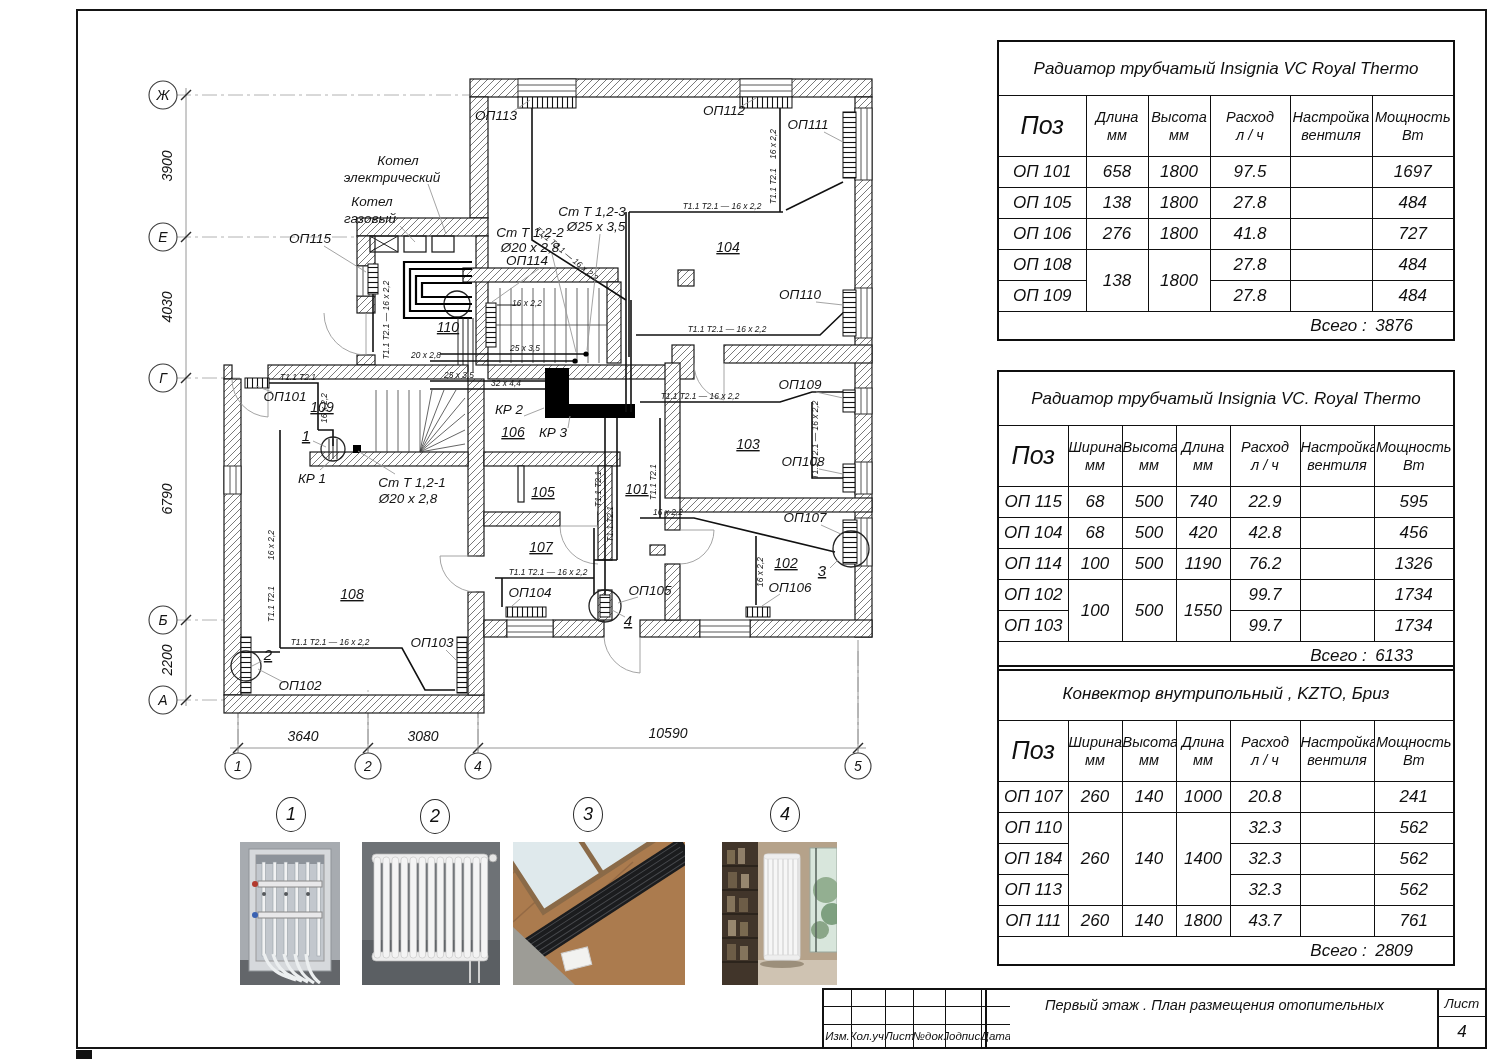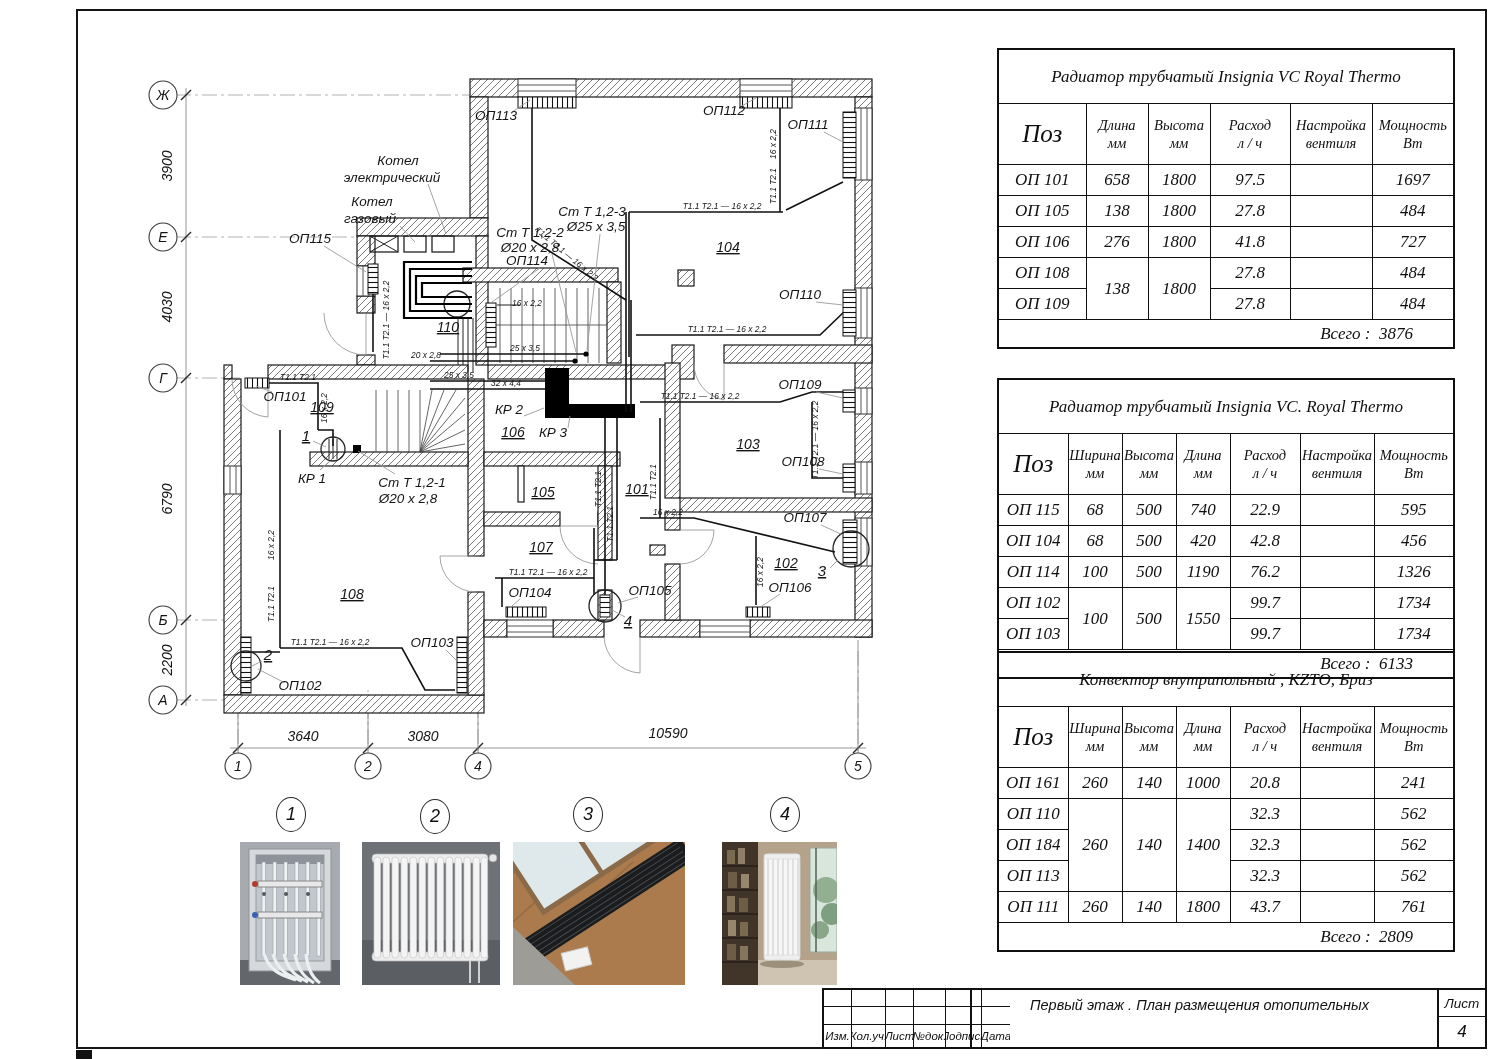--- a/index.html
+++ b/index.html
@@ -31,38 +31,38 @@
   .axisline{stroke:#a9a9a9;stroke-width:0.9;stroke-dasharray:15 4 3 4;fill:none;}
   .dimline{stroke:#8a8a8a;stroke-width:0.9;fill:none;}
   .tick{stroke:#2a2a2a;stroke-width:1.5;}
   .tread{stroke:#3d3d3d;stroke-width:0.8;fill:none;}
   .bub{fill:#fff;stroke:#3a3a3a;stroke-width:1.1;}
   .dev{fill:none;stroke:#222;stroke-width:1.3;}
 
   
   .twrap{position:absolute;left:997px;width:456px;}
   .gt{border-collapse:collapse;table-layout:fixed;width:456px;border:2.4px solid #0f0f0f;
-      font-family:Liberation Serif, serif;font-style:italic;color:#0f0f0f;margin-top:8px;}
+      font-family:Liberation Sans, sans-serif;font-style:italic;color:#0f0f0f;}
   .gt td{border:1.5px solid #0f0f0f;text-align:center;vertical-align:middle;overflow:hidden;padding:0;}
   .gt-title{font-size:17px;height:53px;}
   .gt-head{font-size:14.5px;line-height:1.25;height:60px;}
   .gt-poz{font-size:25px;}
   .gt-cell{font-size:17px;height:30px;}
   .gt-total{font-size:17px;text-align:right !important;height:27px;padding-right:40px !important;}
 
   
   .photo{position:absolute;}
   .pnum{position:absolute;width:28px;height:33px;border:1.5px solid #2a2a2a;border-radius:50%;
         display:flex;align-items:center;justify-content:center;background:#fff;
         font-style:italic;font-size:18px;color:#111;}
 
   
   .stamp{position:absolute;left:822px;top:988px;width:665px;height:61px;border:2px solid #111;
          box-sizing:border-box;display:flex;background:#fff;}
-  .stamp-grid{width:148px;display:grid;grid-template-columns:28px 34px 28px 32px 36px 28px;
+  .stamp-grid{width:163px;display:grid;grid-template-columns:28px 34px 28px 32px 36px 28px;
               grid-template-rows:1fr 1fr 1.3fr;border-right:2px solid #111;box-sizing:border-box;}
   .sc{border-right:1px solid #111;border-bottom:1px solid #111;box-sizing:border-box;}
   .sc:nth-child(6n){border-right:none;}
   .sl{display:flex;align-items:center;justify-content:center;font-style:italic;font-size:11.5px;
       border-bottom:none;white-space:nowrap;overflow:hidden;}
   .stamp-title{flex:1;padding:5px 24px 0 58px;font-style:italic;font-size:14.5px;line-height:20px;
                border-right:2px solid #111;box-sizing:border-box;}
   .stamp-sheet{width:46px;display:flex;flex-direction:column;}
   .ss-label{height:26px;border-bottom:1.5px solid #111;display:flex;align-items:center;
             justify-content:center;font-style:italic;font-size:13.5px;}
@@ -574,21 +574,21 @@
             <td class="gt-cell">99.7</td>
             <td class="gt-cell"></td>
             <td class="gt-cell">1734</td>
           </tr>
           <tr>
             <td colspan="7" class="gt-cell gt-total">Всего : 6133</td>
           </tr>
         </tbody>
       </table>
     </div>
-  <div class="twrap" style="top:643px">
+  <div class="twrap" style="top:665px">
       <table class="gt">
         <colgroup>
           <col style="width: 70px;">
           <col style="width: 54px;">
           <col style="width: 54px;">
           <col style="width: 54px;">
           <col style="width: 70px;">
           <col style="width: 74px;">
           <col style="width: 80px;">
         </colgroup>
@@ -619,21 +619,21 @@
             <td class="gt-head">
               <div>Настройка</div>
               <div>вентиля</div>
             </td>
             <td class="gt-head">
               <div>Мощность</div>
               <div>Вт</div>
             </td>
           </tr>
           <tr>
-            <td class="gt-cell">ОП 161</td>
+            <td class="gt-cell">ОП 107</td>
             <td class="gt-cell">260</td>
             <td class="gt-cell">140</td>
             <td class="gt-cell">1000</td>
             <td class="gt-cell">20.8</td>
             <td class="gt-cell"></td>
             <td class="gt-cell">241</td>
           </tr>
           <tr>
             <td class="gt-cell">ОП 110</td>
             <td class="gt-cell" rowspan="3">260</td>

